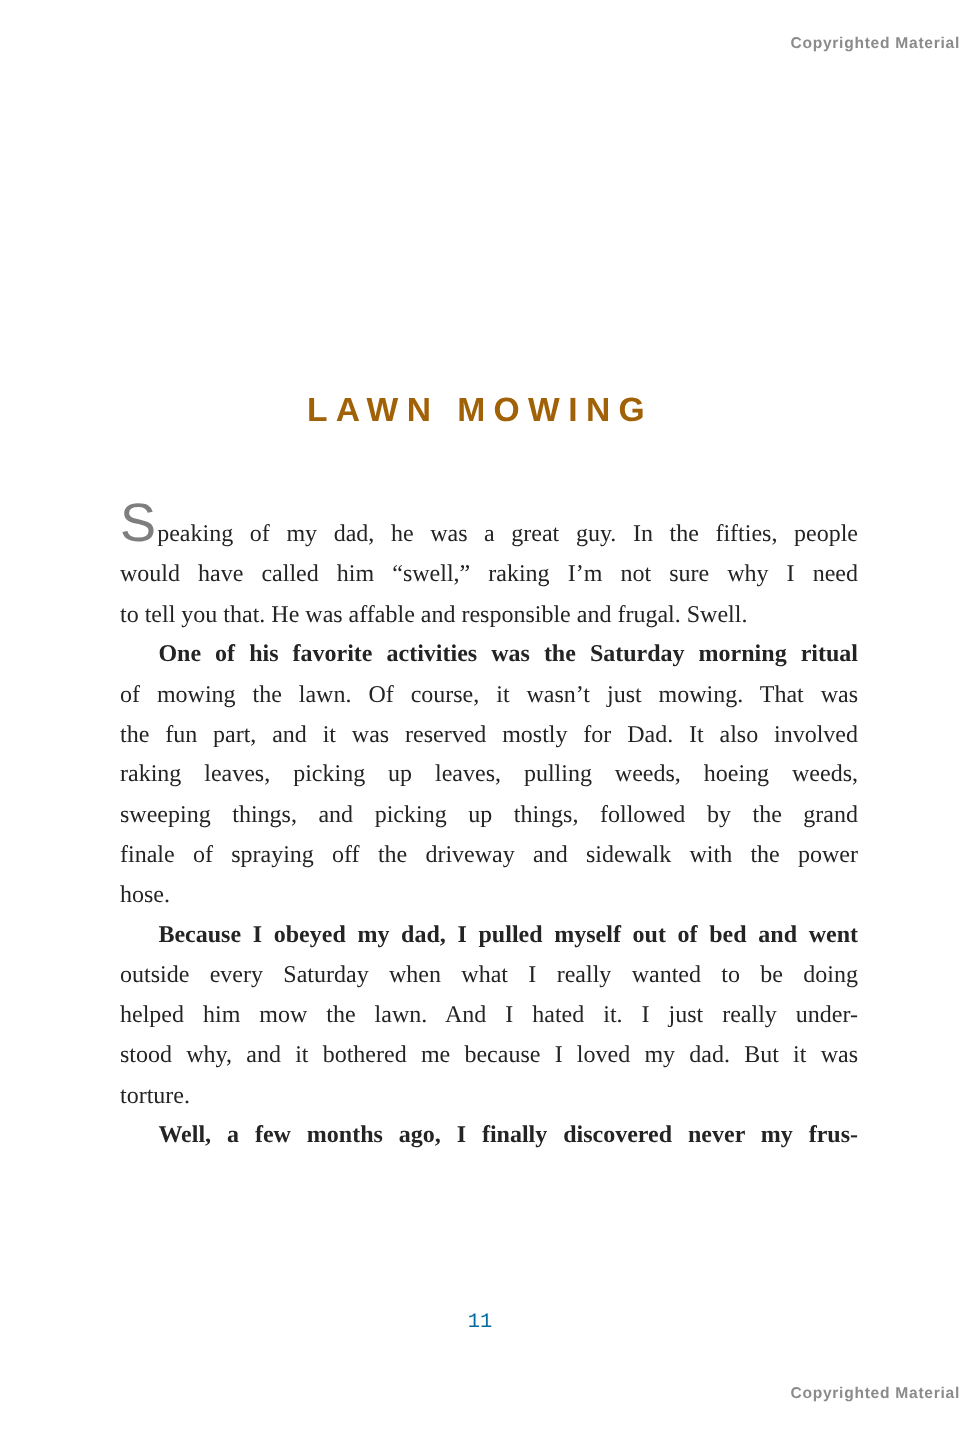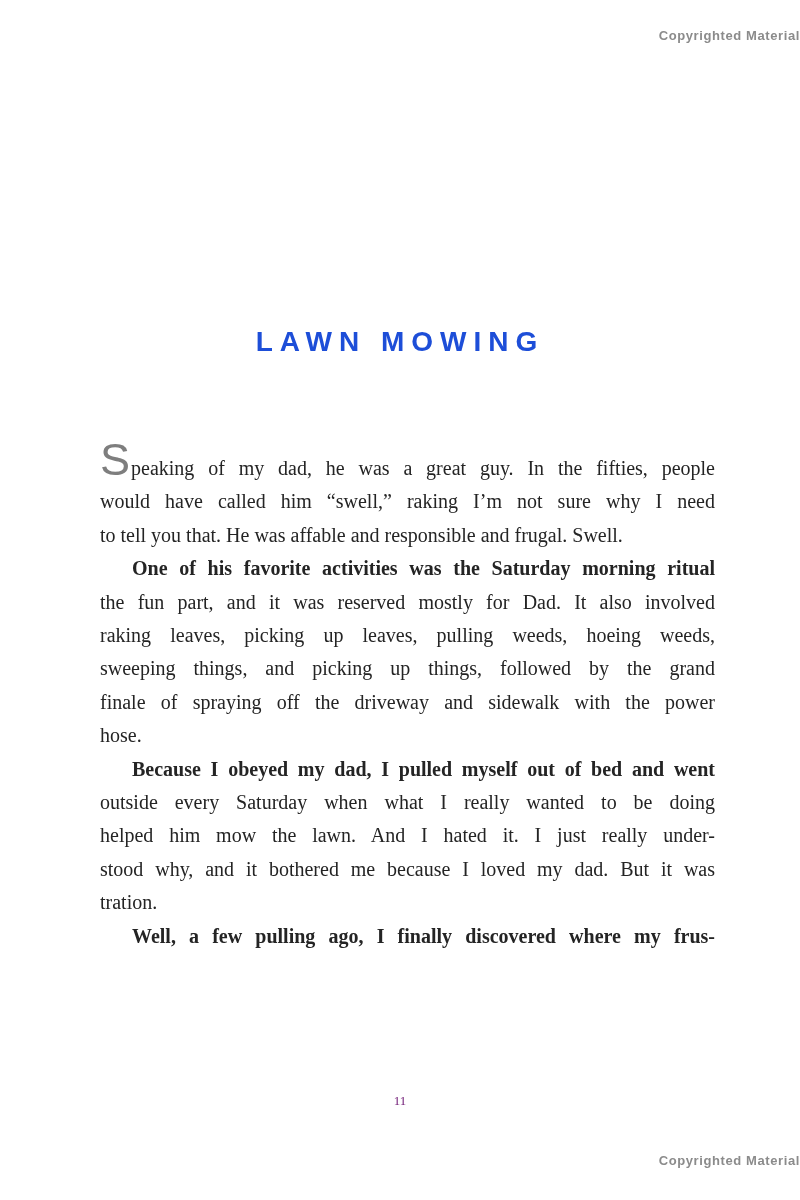--- a/index.html
+++ b/index.html
@@ -31,28 +31,28 @@
   .chapter-title {
     position: absolute;
     left: 0;
     top: 288px;
     width: 100%;
     text-align: center;
     font-family: "Liberation Sans", sans-serif;
     font-size: 28px;
     font-weight: 700;
     letter-spacing: 7px;
-    color: #1d4ed8;
+    color: #a16207;
     text-transform: uppercase;
     margin-top: 38px;
   }
   .body-text {
     position: absolute;
     left: 100px;
-    top: 452px;
+    top: 429px;
     width: 615px;
     font-size: 20px;
     line-height: 33.4px;
     color: #242424;
   }
   .para { margin: 0; padding: 0; }
   .line {
     text-align: justify;
     text-align-last: justify;
     white-space: normal;
@@ -72,57 +72,58 @@
     line-height: 0;
     vertical-align: baseline;
     letter-spacing: 1px;
   }
   .page-number {
     position: absolute;
     left: 0;
     top: 1093px;
     width: 100%;
     text-align: center;
-    font-family: Liberation Serif, serif;
-    font-size: 13px;
-    color: #701a75;
+    font-family: Liberation Mono, monospace;
+    font-size: 17px;
+    color: #0369a1;
   }
 </style>
 </head>
 <body>
 
 <div class="page">
 
   <div class="copyright top">Copyrighted Material</div>
 
   <h1 class="chapter-title">LAWN MOWING</h1>
 
   <div class="body-text">
       <div class="para">
         <div class="line"><span class="drop-cap">S</span><span>peaking of my dad, he was a great guy. In the fifties, people</span></div>
         <div class="line">would have called him “swell,” raking I’m not sure why I need</div>
         <div class="line last-left">to tell you that. He was affable and responsible and frugal. Swell.</div>
       </div>
       <div class="para">
         <div class="line indented">One of his favorite activities was the Saturday morning ritual</div>
+        <div class="line">of mowing the lawn. Of course, it wasn’t just mowing. That was</div>
         <div class="line">the fun part, and it was reserved mostly for Dad. It also involved</div>
         <div class="line">raking leaves, picking up leaves, pulling weeds, hoeing weeds,</div>
         <div class="line">sweeping things, and picking up things, followed by the grand</div>
         <div class="line">finale of spraying off the driveway and sidewalk with the power</div>
         <div class="line last-left">hose.</div>
       </div>
       <div class="para">
         <div class="line indented">Because I obeyed my dad, I pulled myself out of bed and went</div>
         <div class="line">outside every Saturday when what I really wanted to be doing</div>
         <div class="line">helped him mow the lawn. And I hated it. I just really under-</div>
         <div class="line">stood why, and it bothered me because I loved my dad. But it was</div>
-        <div class="line last-left">tration.</div>
+        <div class="line last-left">torture.</div>
       </div>
       <div class="para">
-        <div class="line indented">Well, a few pulling ago, I finally discovered where my frus-</div>
+        <div class="line indented">Well, a few months ago, I finally discovered never my frus-</div>
       </div>
     </div>
 
   <div class="page-number">11</div>
 
   <div class="copyright bottom">Copyrighted Material</div>
 
 </div>
 
 </body></html>

